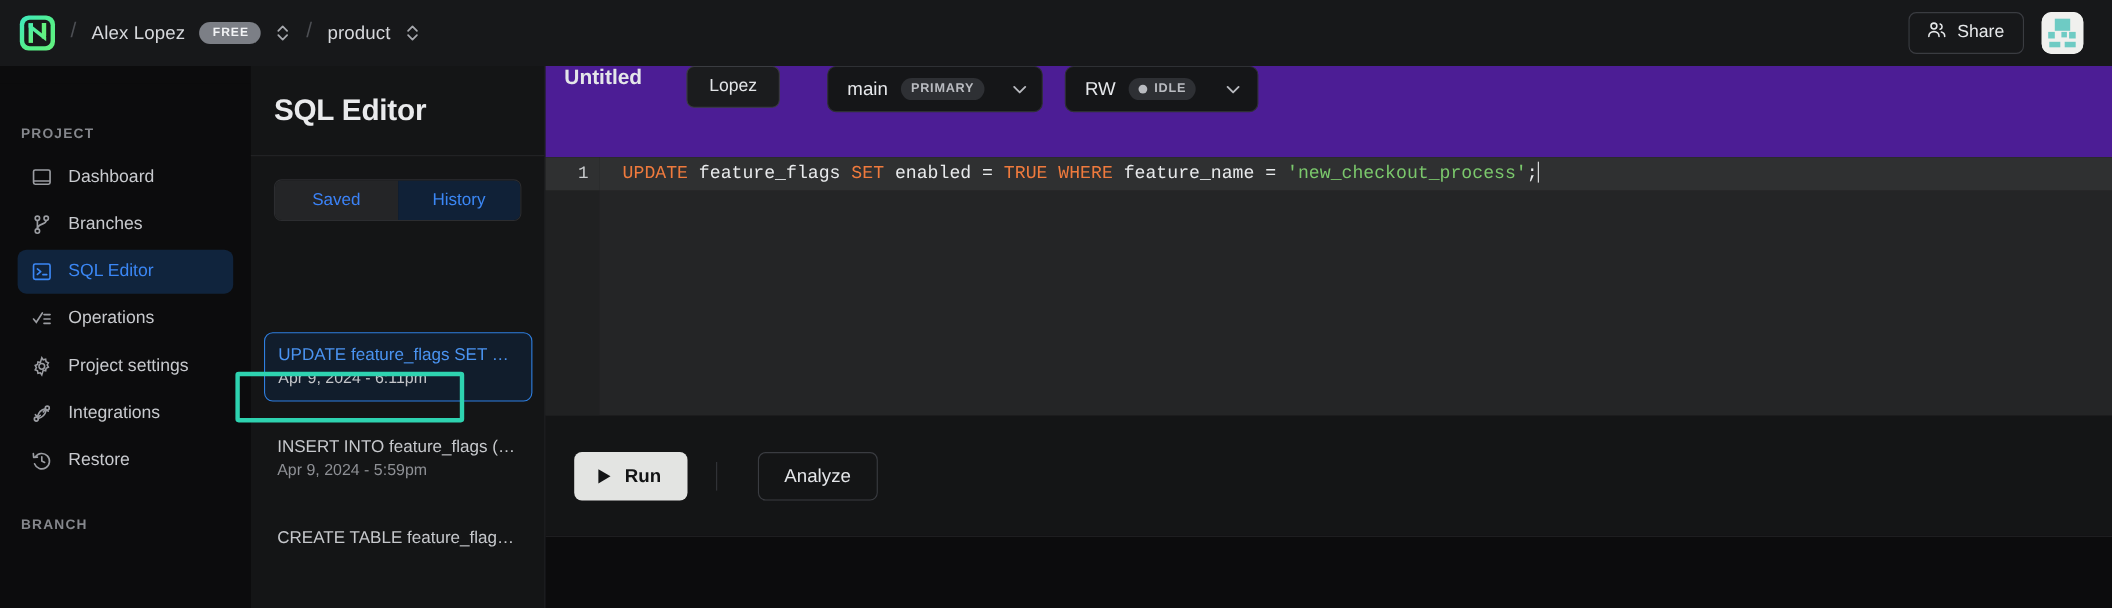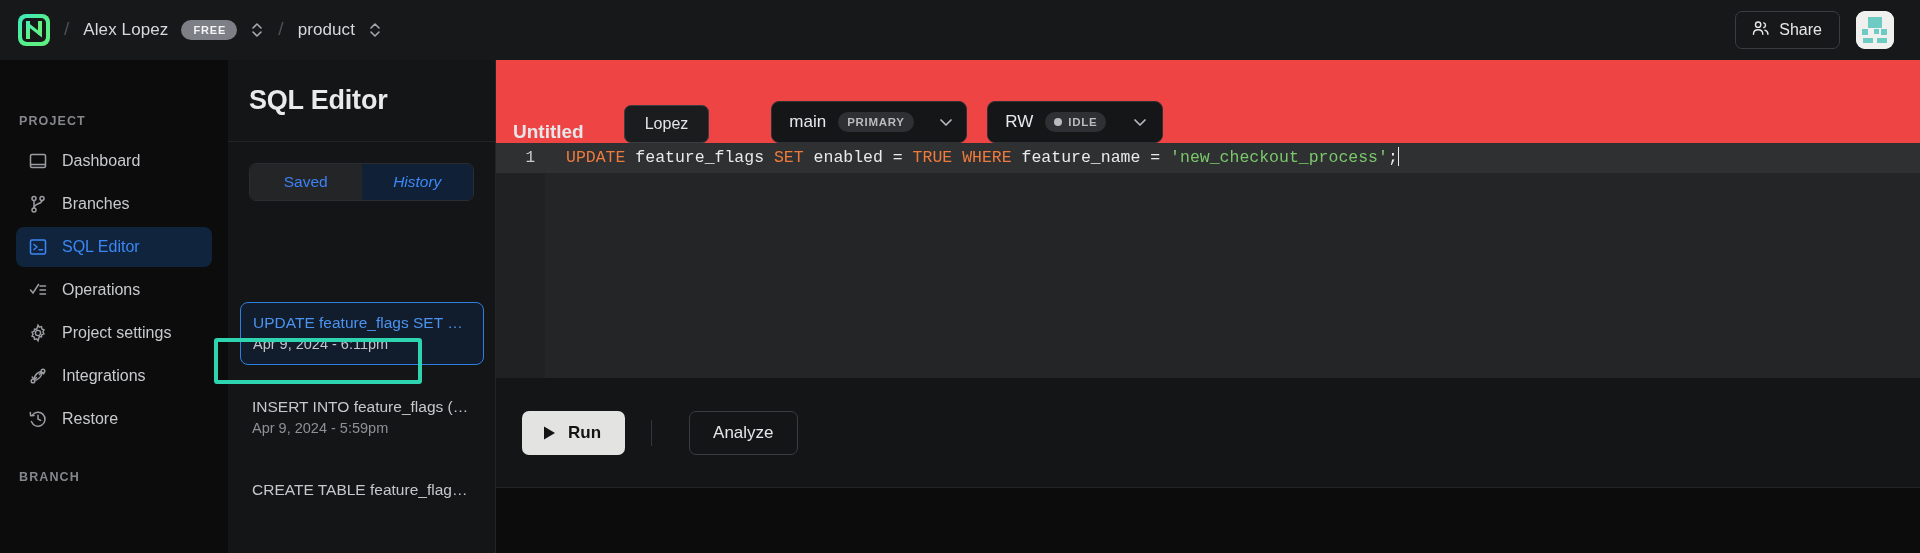--- a/index.html
+++ b/index.html
@@ -102,21 +102,21 @@
   }
   #tab-strip {
     margin: 21px 21px 0 21px; height: 38px;
     border-radius: 7px; overflow: hidden; display: flex;
     border: 1px solid #2c2d30;
   }
   .tab {
     flex: 1 1 50%; display: flex; align-items: center; justify-content: center;
     font-size: 15.5px; color: #3b82f6; background: #242527; cursor: pointer;
   }
-  .tab.active { background: #102137; color: #3b87f5; font-style: italic; }
+  .tab.active { background: #102137; color: #3b87f5; }
   #history-list { position: absolute; left: 0; top: 216px; width: 268px; }
   .hist-item {
     margin: 0 12px; padding: 11px 12px 12px 12px;
     border-radius: 8px; cursor: pointer;
   }
   .hist-item.selected {
     background: #111d2c; border: 1.5px solid #2f7fe0;
     margin-top: 26px;
   }
   .hist-q {
@@ -132,35 +132,35 @@
   #annotation {
     position: absolute; left: 214px; top: 338px;
     width: 208px; height: 46px;
     border: 4px solid #2ed3b0; border-radius: 3px;
     pointer-events: none;
   }
 
   
   #editor-header {
     position: absolute; left: 496px; top: 60px; width: 1424px; height: 83px;
-    background: #ef4444;
-    display: flex; align-items: flex-end; padding: 0 22px 0 17px; gap: 0;
+    background: #4c1d95;
+    display: flex; align-items: flex-start; padding: 0 22px 0 17px; gap: 0;
   }
   #doc-title { color: #e4e6e9; font-size: 19px; font-weight: 700; }
   #save-btn {
     margin-left: 40px; height: 38px; padding: 0 20px;
     border: 1px solid #3a3c41; border-radius: 7px;
     background: #1b1c1e; color: #e2e4e7; font-size: 16px; cursor: pointer;
   }
   .selector {
     height: 42px; border: 1px solid #2e3034; border-radius: 8px;
     background: #151618; display: flex; align-items: center;
     padding: 0 14px 0 17px; cursor: pointer; gap: 12px;
   }
-  #sel-branch { margin-left: 62px; width: 196px; }
+  #sel-branch { margin-left: 43px; width: 196px; }
   #sel-endpoint { margin-left: 20px; width: 176px; }
   #sel-db { margin-left: 20px; width: 196px; }
   .sel-label { color: #e7e9ec; font-size: 17px; }
   .pill {
     background: #2e3034; color: #b9bbc0; font-size: 11.5px;
     font-weight: 600; letter-spacing: .7px; padding: 4px 9px; border-radius: 10px;
   }
   .pill.idle { display: flex; align-items: center; gap: 6px; }
   .dot { width: 8px; height: 8px; border-radius: 50%; background: #b9bbc0; flex: none; }
   .sel-spacer { flex: 1 1 auto; }

